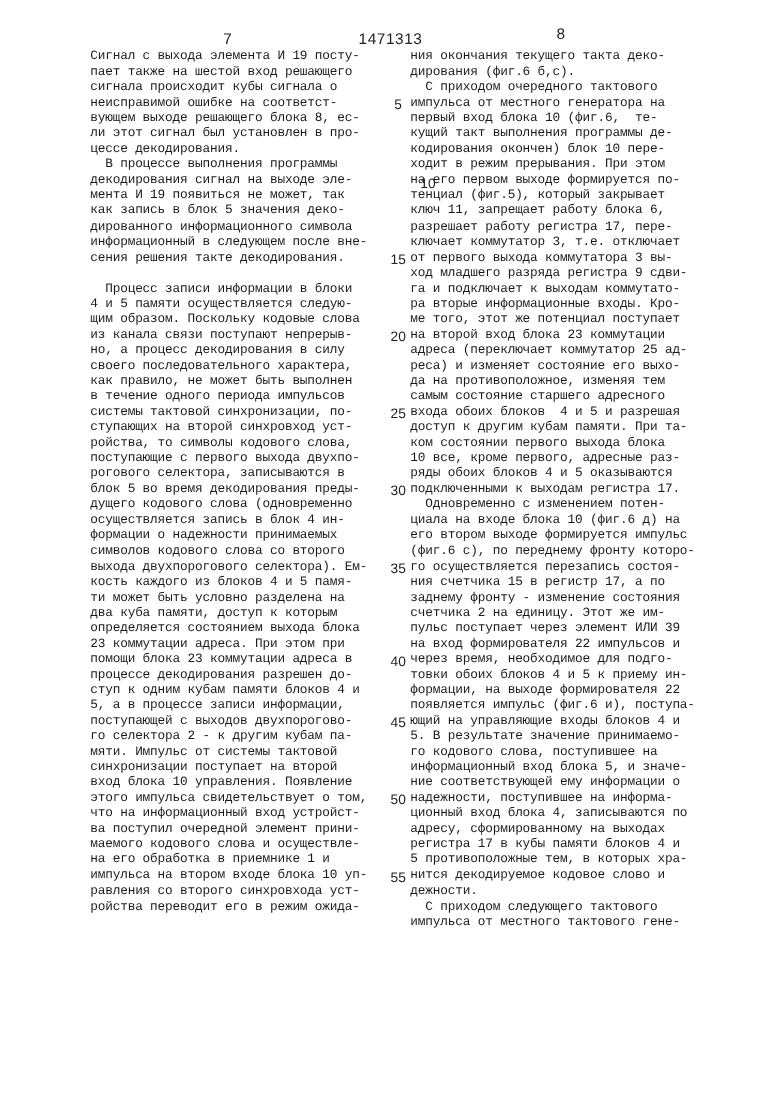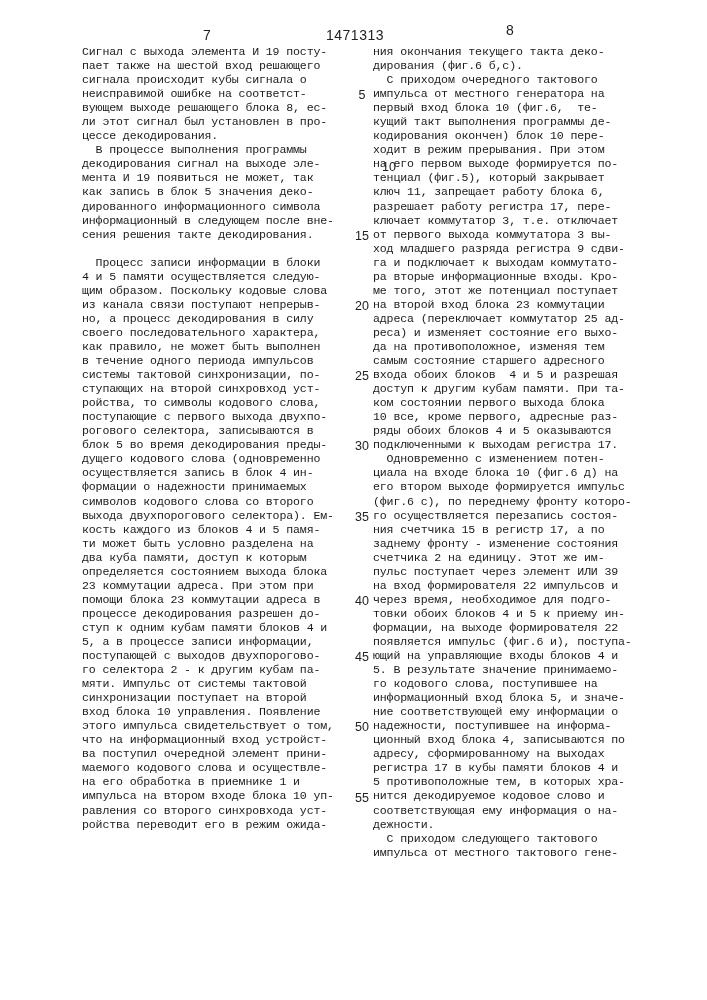--- a/index.html
+++ b/index.html
@@ -133,21 +133,20 @@
       <span class="line">5. В результате значение принимаемо-</span>
       <span class="line">го кодового слова, поступившее на</span>
       <span class="line">информационный вход блока 5, и значе-</span>
       <span class="line">ние соответствующей ему информации о</span>
       <span class="line">надежности, поступившее на информа-</span>
       <span class="line">ционный вход блока 4, записываются по</span>
       <span class="line">адресу, сформированному на выходах</span>
       <span class="line">регистра 17 в кубы памяти блоков 4 и</span>
       <span class="line">5 противоположные тем, в которых хра-</span>
       <span class="line">нится декодируемое кодовое слово и</span>
-      <span class="line">соответствующая ему информация о на-</span>
       <span class="line">дежности.</span>
       <span class="line">  С приходом следующего тактового</span>
       <span class="line">импульса от местного тактового гене-</span>
     </div>
 
   <div id="line-numbers">
       <div class="lnum" style="top: 88.15px;">5</div>
       <div class="lnum" style="top: 160px; margin-left: 27px;">10</div>
       <div class="lnum" style="top: 228.65px;">15</div>
       <div class="lnum" style="top: 298.9px;">20</div>

